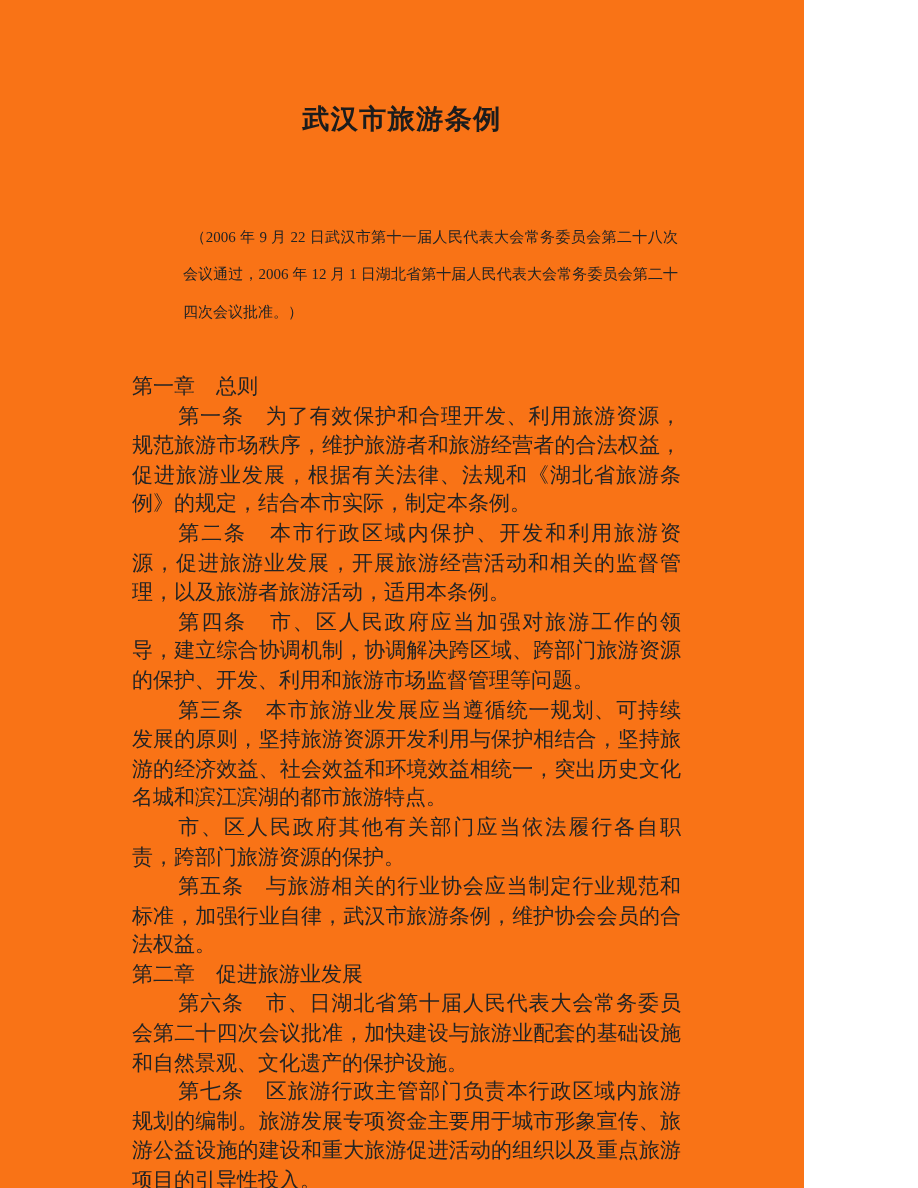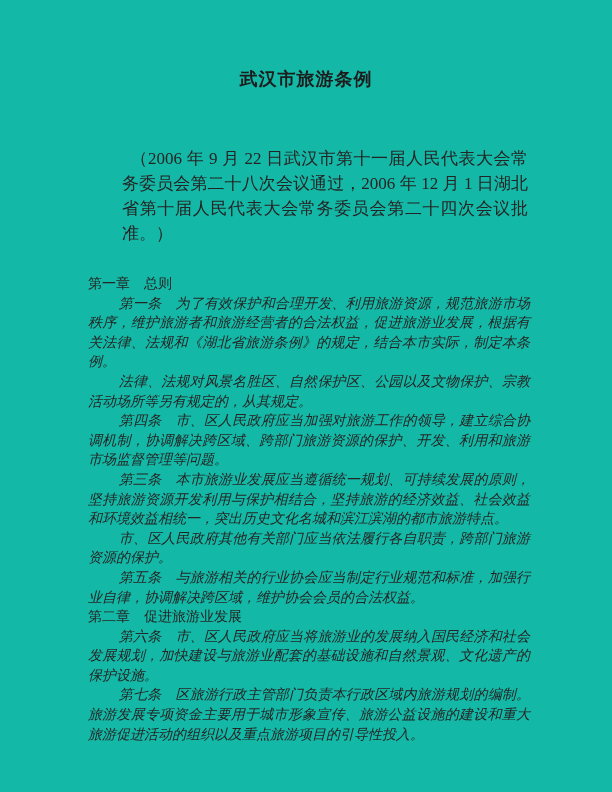--- a/index.html
+++ b/index.html
@@ -2,78 +2,77 @@
 <html><head>
 <meta charset="utf-8">
 <style>
   html, body {
     margin: 0;
     padding: 0;
     background: #ffffff;
   }
   .page {
     position: relative;
-    width: 612px;
+    width: 536px;
     height: 792px;
-    background: #14b8a6;
+    background: #f97316;
     overflow: hidden;
     font-family: "Liberation Serif", serif;
     color: #222222;
     box-sizing: border-box;
   }
   .doc-title {
     margin: 0;
     padding-top: 66px;
     text-align: center;
     font-size: 18px;
     font-weight: bold;
     line-height: 26px;
     letter-spacing: 1px;
     color: #1c1c1c;
   }
   .preamble {
     margin: 54px 84px 0 122px;
-    font-size: 17px;
+    font-size: 10px;
     line-height: 25px;
     text-align: justify;
     text-indent: 0.5em;
     color: #242424;
   }
   .doc-body {
     margin: 28px 82px 0 88px;
     font-size: 14px;
     line-height: 19.6px;
     text-align: justify;
     color: #242424;
   }
   .doc-body p {
     margin: 0;
     padding: 0;
   }
   .doc-body p.article {
     text-indent: 2.2em;
-    font-style: italic;
   }
   .doc-body p.chapter {
     text-indent: 0;
   }
 </style>
 </head>
 <body>
 
 <div class="page">
   <h1 class="doc-title">武汉市旅游条例</h1>
 
   <p class="preamble">（2006 年 9 月 22 日武汉市第十一届人民代表大会常务委员会第二十八次会议通过，2006 年 12 月 1 日湖北省第十届人民代表大会常务委员会第二十四次会议批准。）</p>
 
   <div class="doc-body">
       <p class="chapter">第一章　总则</p>
       <p class="article">第一条　为了有效保护和合理开发、利用旅游资源，规范旅游市场秩序，维护旅游者和旅游经营者的合法权益，促进旅游业发展，根据有关法律、法规和《湖北省旅游条例》的规定，结合本市实际，制定本条例。</p>
-      <p class="article">法律、法规对风景名胜区、自然保护区、公园以及文物保护、宗教活动场所等另有规定的，从其规定。</p>
+      <p class="article">第二条　本市行政区域内保护、开发和利用旅游资源，促进旅游业发展，开展旅游经营活动和相关的监督管理，以及旅游者旅游活动，适用本条例。</p>
       <p class="article">第四条　市、区人民政府应当加强对旅游工作的领导，建立综合协调机制，协调解决跨区域、跨部门旅游资源的保护、开发、利用和旅游市场监督管理等问题。</p>
       <p class="article">第三条　本市旅游业发展应当遵循统一规划、可持续发展的原则，坚持旅游资源开发利用与保护相结合，坚持旅游的经济效益、社会效益和环境效益相统一，突出历史文化名城和滨江滨湖的都市旅游特点。</p>
       <p class="article">市、区人民政府其他有关部门应当依法履行各自职责，跨部门旅游资源的保护。</p>
-      <p class="article">第五条　与旅游相关的行业协会应当制定行业规范和标准，加强行业自律，协调解决跨区域，维护协会会员的合法权益。</p>
+      <p class="article">第五条　与旅游相关的行业协会应当制定行业规范和标准，加强行业自律，武汉市旅游条例，维护协会会员的合法权益。</p>
       <p class="chapter">第二章　促进旅游业发展</p>
-      <p class="article">第六条　市、区人民政府应当将旅游业的发展纳入国民经济和社会发展规划，加快建设与旅游业配套的基础设施和自然景观、文化遗产的保护设施。</p>
+      <p class="article">第六条　市、日湖北省第十届人民代表大会常务委员会第二十四次会议批准，加快建设与旅游业配套的基础设施和自然景观、文化遗产的保护设施。</p>
       <p class="article">第七条　区旅游行政主管部门负责本行政区域内旅游规划的编制。旅游发展专项资金主要用于城市形象宣传、旅游公益设施的建设和重大旅游促进活动的组织以及重点旅游项目的引导性投入。</p>
     </div>
 </div>
 
 </body></html>

